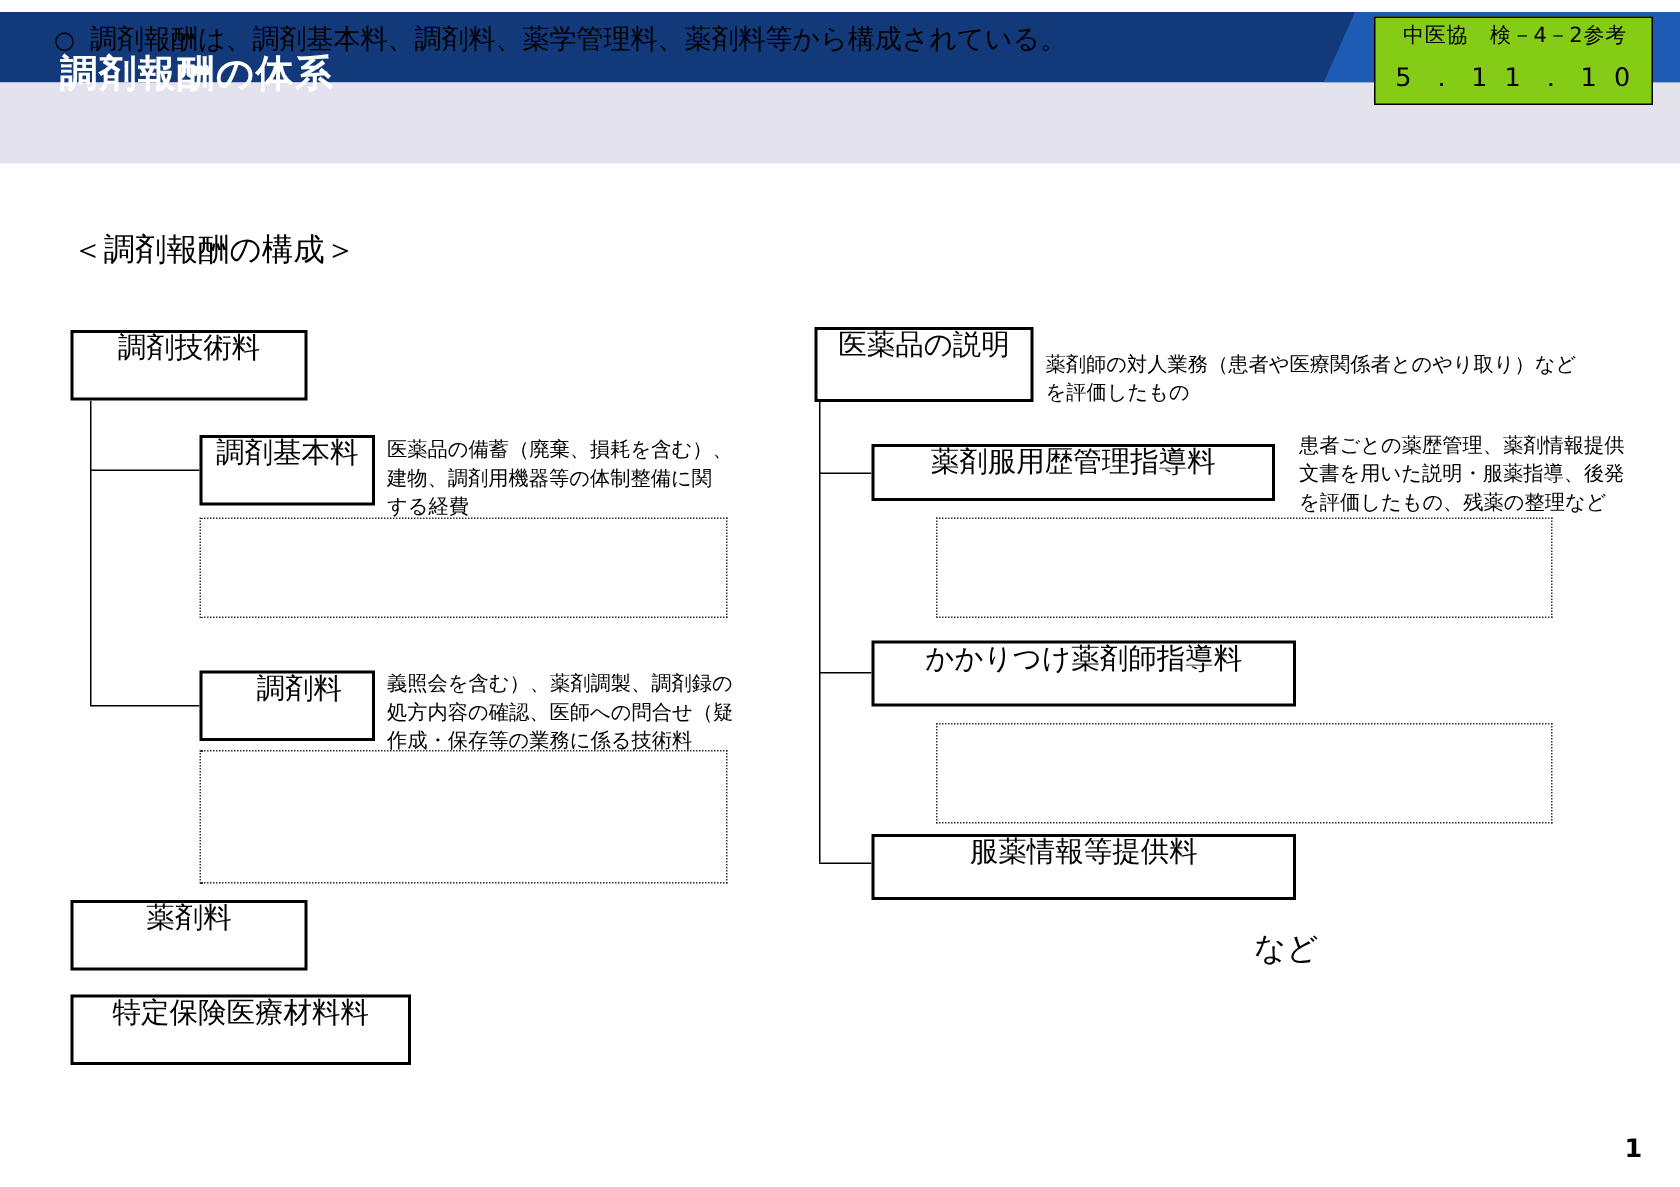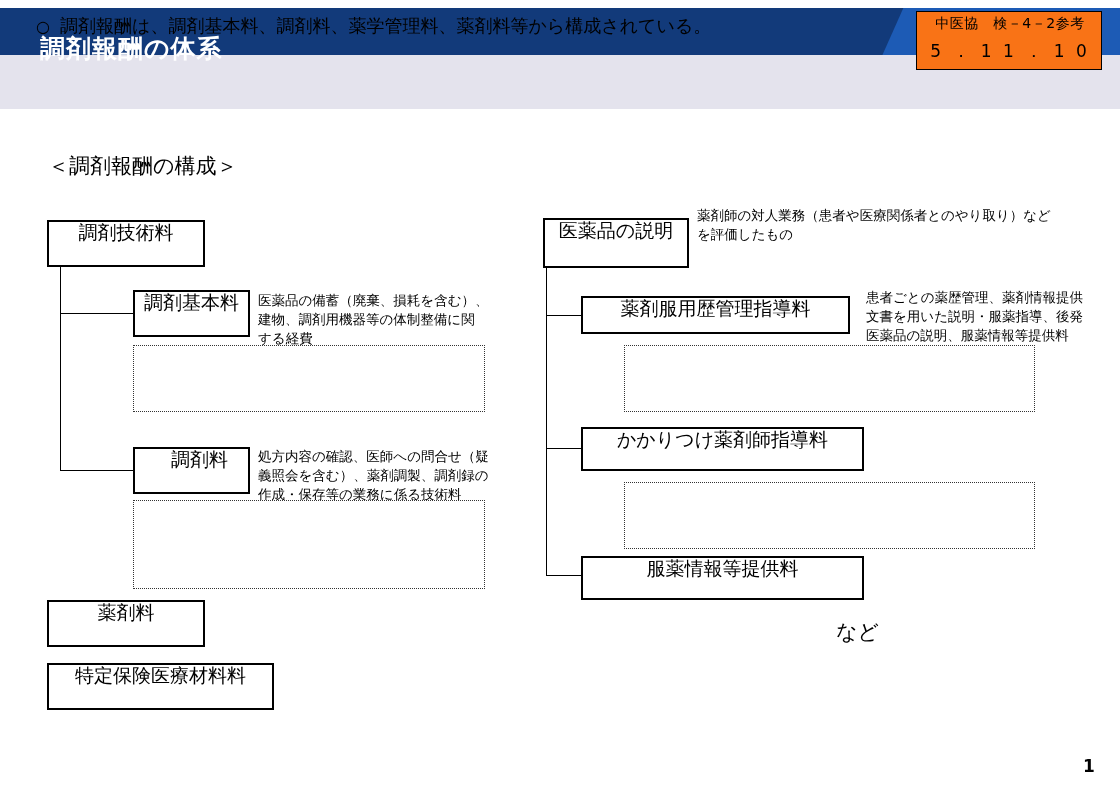--- a/index.html
+++ b/index.html
@@ -66,21 +66,21 @@
     font-size: 16px;
     margin-right: 10px;
   }
 
   
   #stamp-box {
     position: absolute;
     left: 916px; top: 11px;
     width: 186px; height: 59px;
     border: 1.6px solid #000;
-    background: #f97316;
+    background: #84cc16;
     z-index: 10;
     box-sizing: border-box;
   }
   #stamp-line1 {
     position: absolute;
     left: 0; top: 3px;
     width: 186px;
     text-align: center;
     font-size: 14px;
     letter-spacing: 0.5px;
@@ -216,22 +216,22 @@
 <div class="kasan-label" style="left:160px; top:355px;">（加算料）</div>
 <div class="kasan-items" style="left:258px; top:355px;">
   <div>・地域支援体制加算</div>
   <div>・後発医薬品調剤体制加算</div>
 </div>
 
 <div class="node-box" style="left:133px; top:447px; width:117px; height:47px;padding-left:16px;">
   <span>調剤料</span>
 </div>
 <div class="desc-text" style="left:258px; top:447px;">
+  <div>義照会を含む）、薬剤調製、調剤録の</div>
   <div>処方内容の確認、医師への問合せ（疑</div>
-  <div>義照会を含む）、薬剤調製、調剤録の</div>
   <div>作成・保存等の業務に係る技術料</div>
 </div>
 
 <div class="kasan-box" style="left:133px; top:500px; width:352px; height:89px;"></div>
 <div class="kasan-label" style="left:160px; top:510px;">（加算料）</div>
 <div class="kasan-items" style="left:258px; top:510px;">
   <div>・一包化加算</div>
   <div>・自家製剤加算</div>
   <div>・計量混合調剤加算など</div>
 </div>
@@ -239,37 +239,37 @@
 <div class="node-box" style="left:47px; top:600px; width:158px; height:47px;">
   <span>薬剤料</span>
 </div>
 <div class="node-box" style="left:47px; top:663px; width:227px; height:47px;">
   <span>特定保険医療材料料</span>
 </div>
 
 <div class="node-box" style="left:543px; top:218px; width:146px; height:50px;">
   <span>医薬品の説明</span>
 </div>
-<div class="desc-text" style="left:697px; top:206px;">
+<div class="desc-text" style="left:697px; top:234px;">
   <div>薬剤師の対人業務（患者や医療関係者とのやり取り）など</div>
   <div>を評価したもの</div>
 </div>
 
 <div class="conn-v" style="left:546px; top:268px; height:307px;"></div>
 <div class="conn-h" style="left:546px; top:315px; width:35px;"></div>
 <div class="conn-h" style="left:546px; top:448px; width:35px;"></div>
 <div class="conn-h" style="left:546px; top:575px; width:35px;"></div>
 
 <div class="node-box" style="left:581px; top:296px; width:269px; height:38px;">
   <span>薬剤服用歴管理指導料</span>
 </div>
 <div class="desc-text" style="left:866px; top:288px;">
   <div>患者ごとの薬歴管理、薬剤情報提供</div>
   <div>文書を用いた説明・服薬指導、後発</div>
-  <div>医薬品の説明、服薬情報等提供料</div>
+  <div>を評価したもの、残薬の整理など</div>
 </div>
 
 <div class="kasan-box" style="left:624px; top:345px; width:411px; height:67px;"></div>
 <div class="kasan-label" style="left:651px; top:354px;">（加算料）</div>
 <div class="kasan-items" style="left:765px; top:354px;">
   <div>・麻薬指導加算</div>
   <div>・重複投薬・相互作用等防止加算等</div>
 </div>
 
 <div class="node-box" style="left:581px; top:427px; width:283px; height:44px;">

